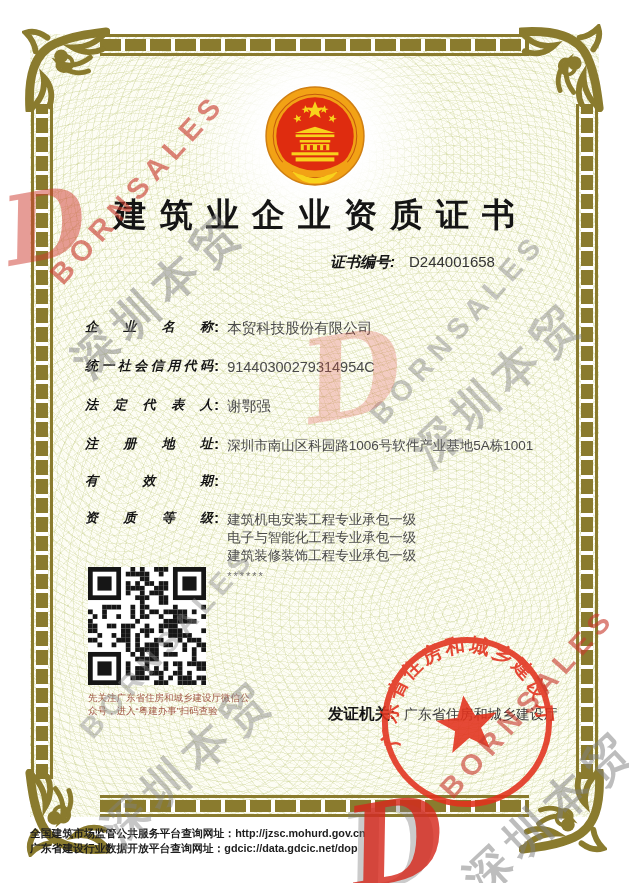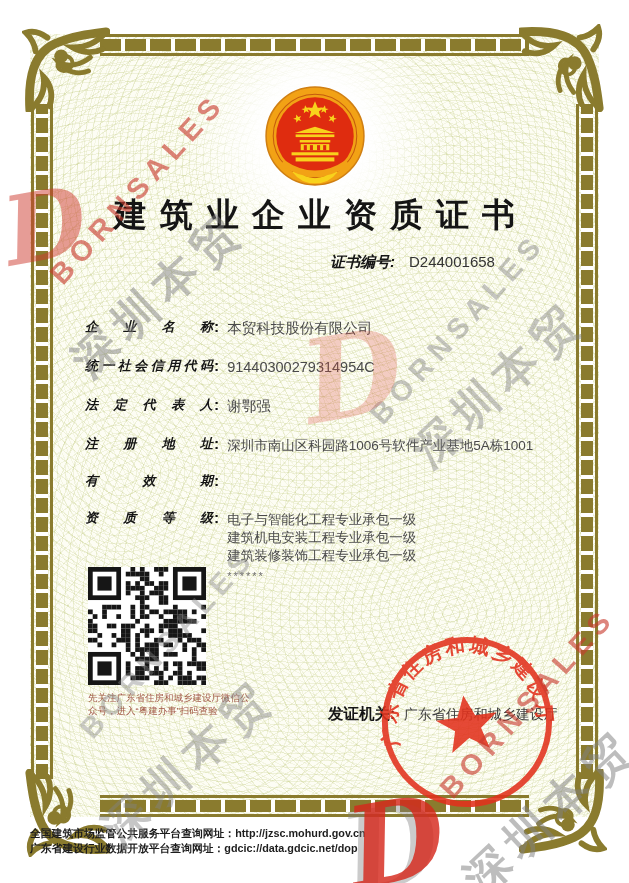--- a/index.html
+++ b/index.html
@@ -236,22 +236,22 @@
     <span class="fvalue">深圳市南山区科园路1006号软件产业基地5A栋1001</span>
   </div>
   <div class="frow" id="row-valid">
     <span class="flabel">有效期</span>
     <span class="fcolon">:</span>
   </div>
   <div class="frow" id="row-qual">
     <span class="flabel">资质等级</span>
     <span class="fcolon">:</span>
     <span class="fvalue">
+      <div class="qline">建筑机电安装工程专业承包一级</div>
       <div class="qline">电子与智能化工程专业承包一级</div>
-      <div class="qline">建筑机电安装工程专业承包一级</div>
       <div class="qline">建筑装修装饰工程专业承包一级</div>
       <div class="stars">******</div>
     </span>
   </div>
 
   <div class="qr"><svg width="118" height="118" viewBox="0 0 125 125">
         <rect width="125" height="125" fill="#ffffff"></rect>
         <rect x="45" y="0" width="5" height="5" fill="#161616"></rect>
         <rect x="55" y="0" width="5" height="5" fill="#161616"></rect>
         <rect x="70" y="0" width="5" height="5" fill="#161616"></rect>

